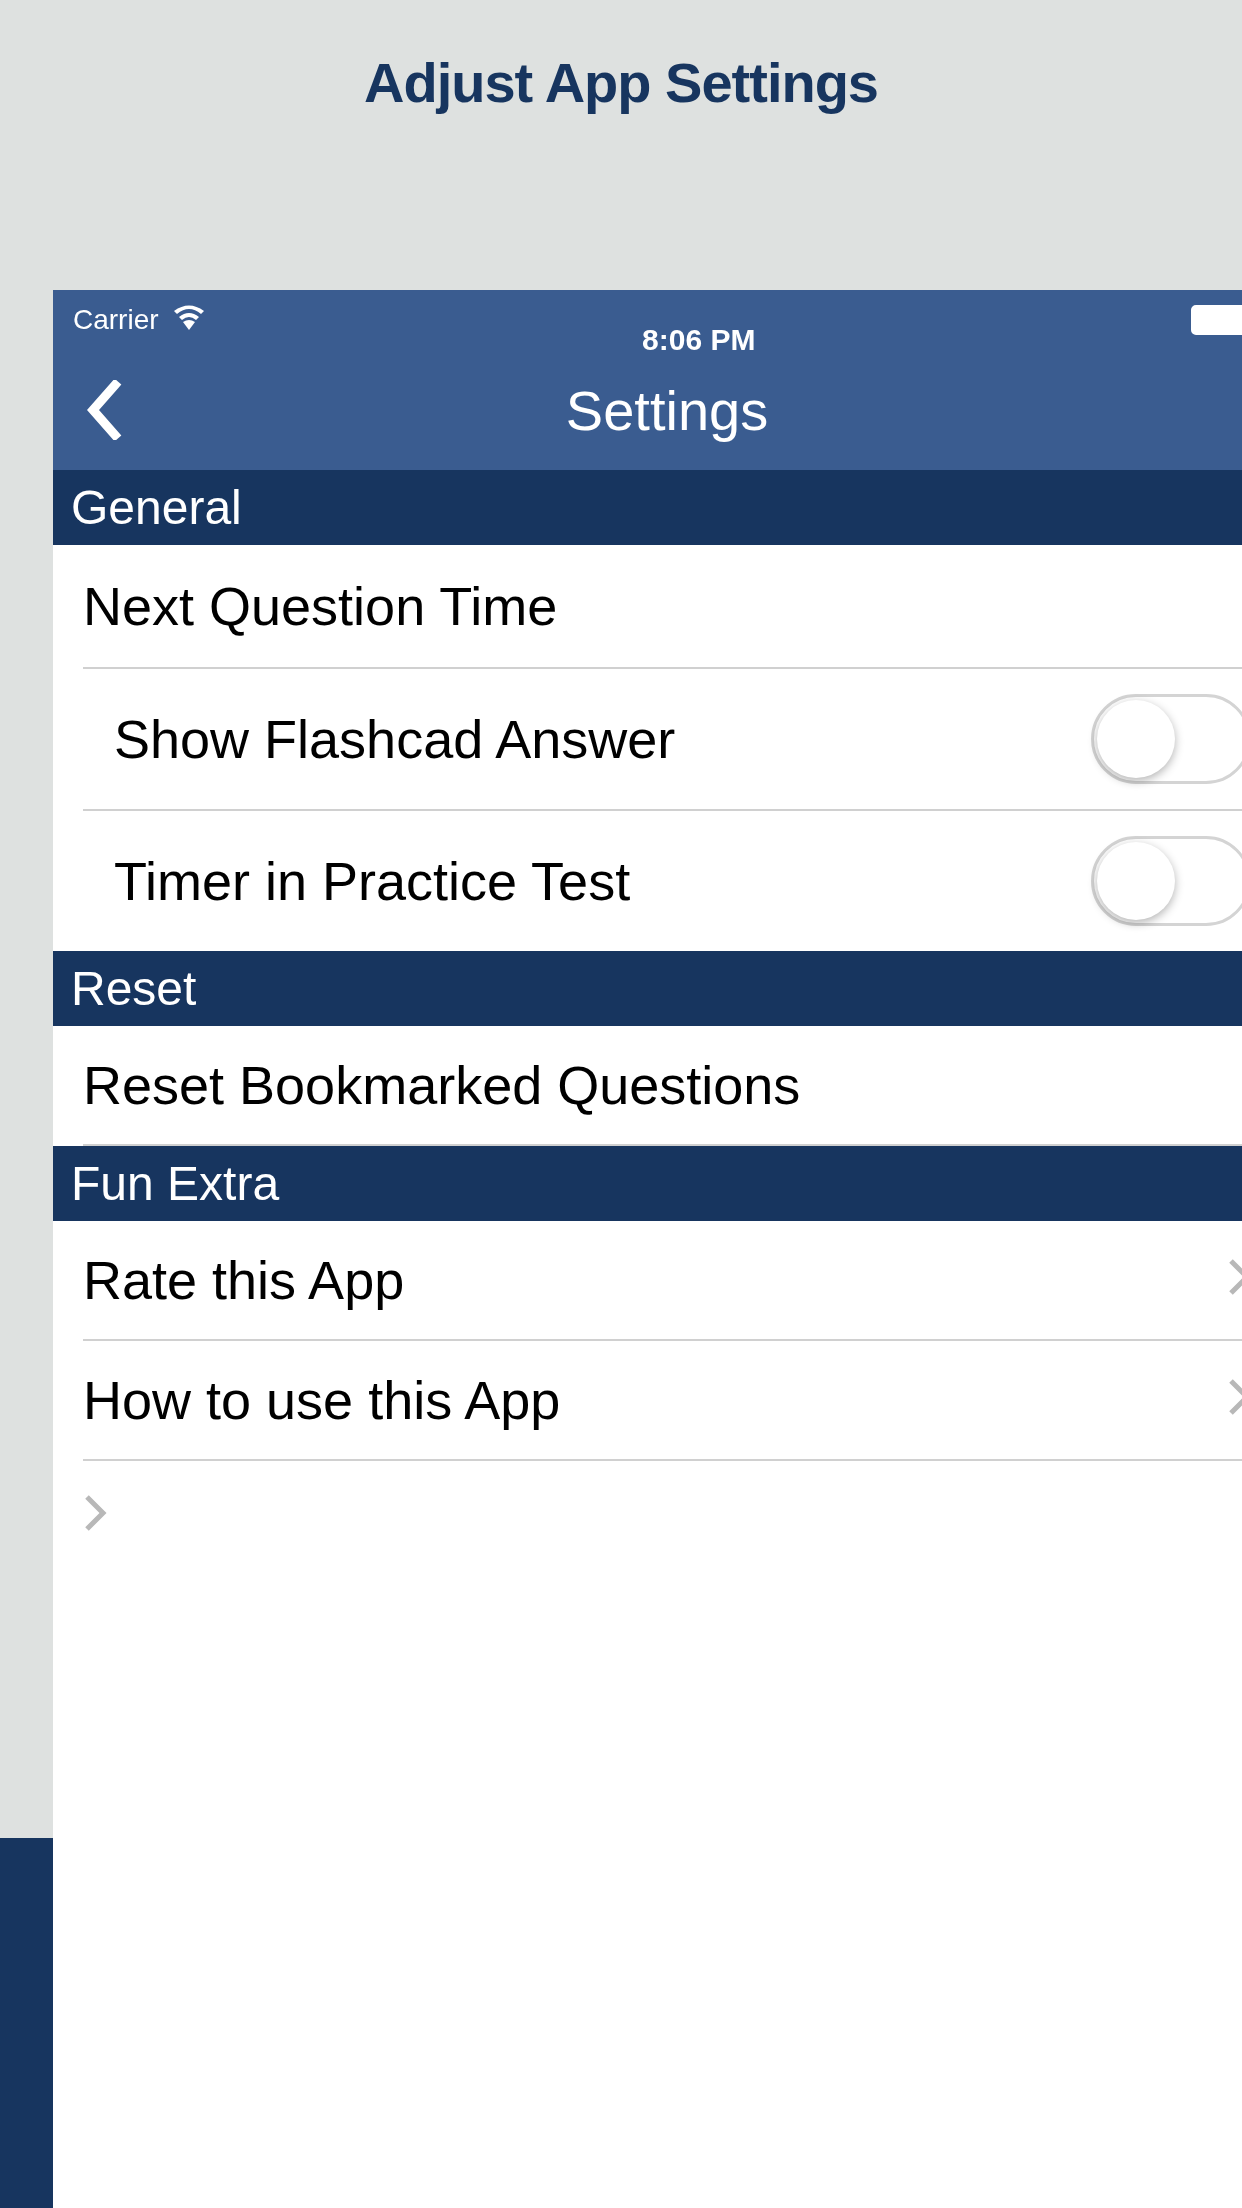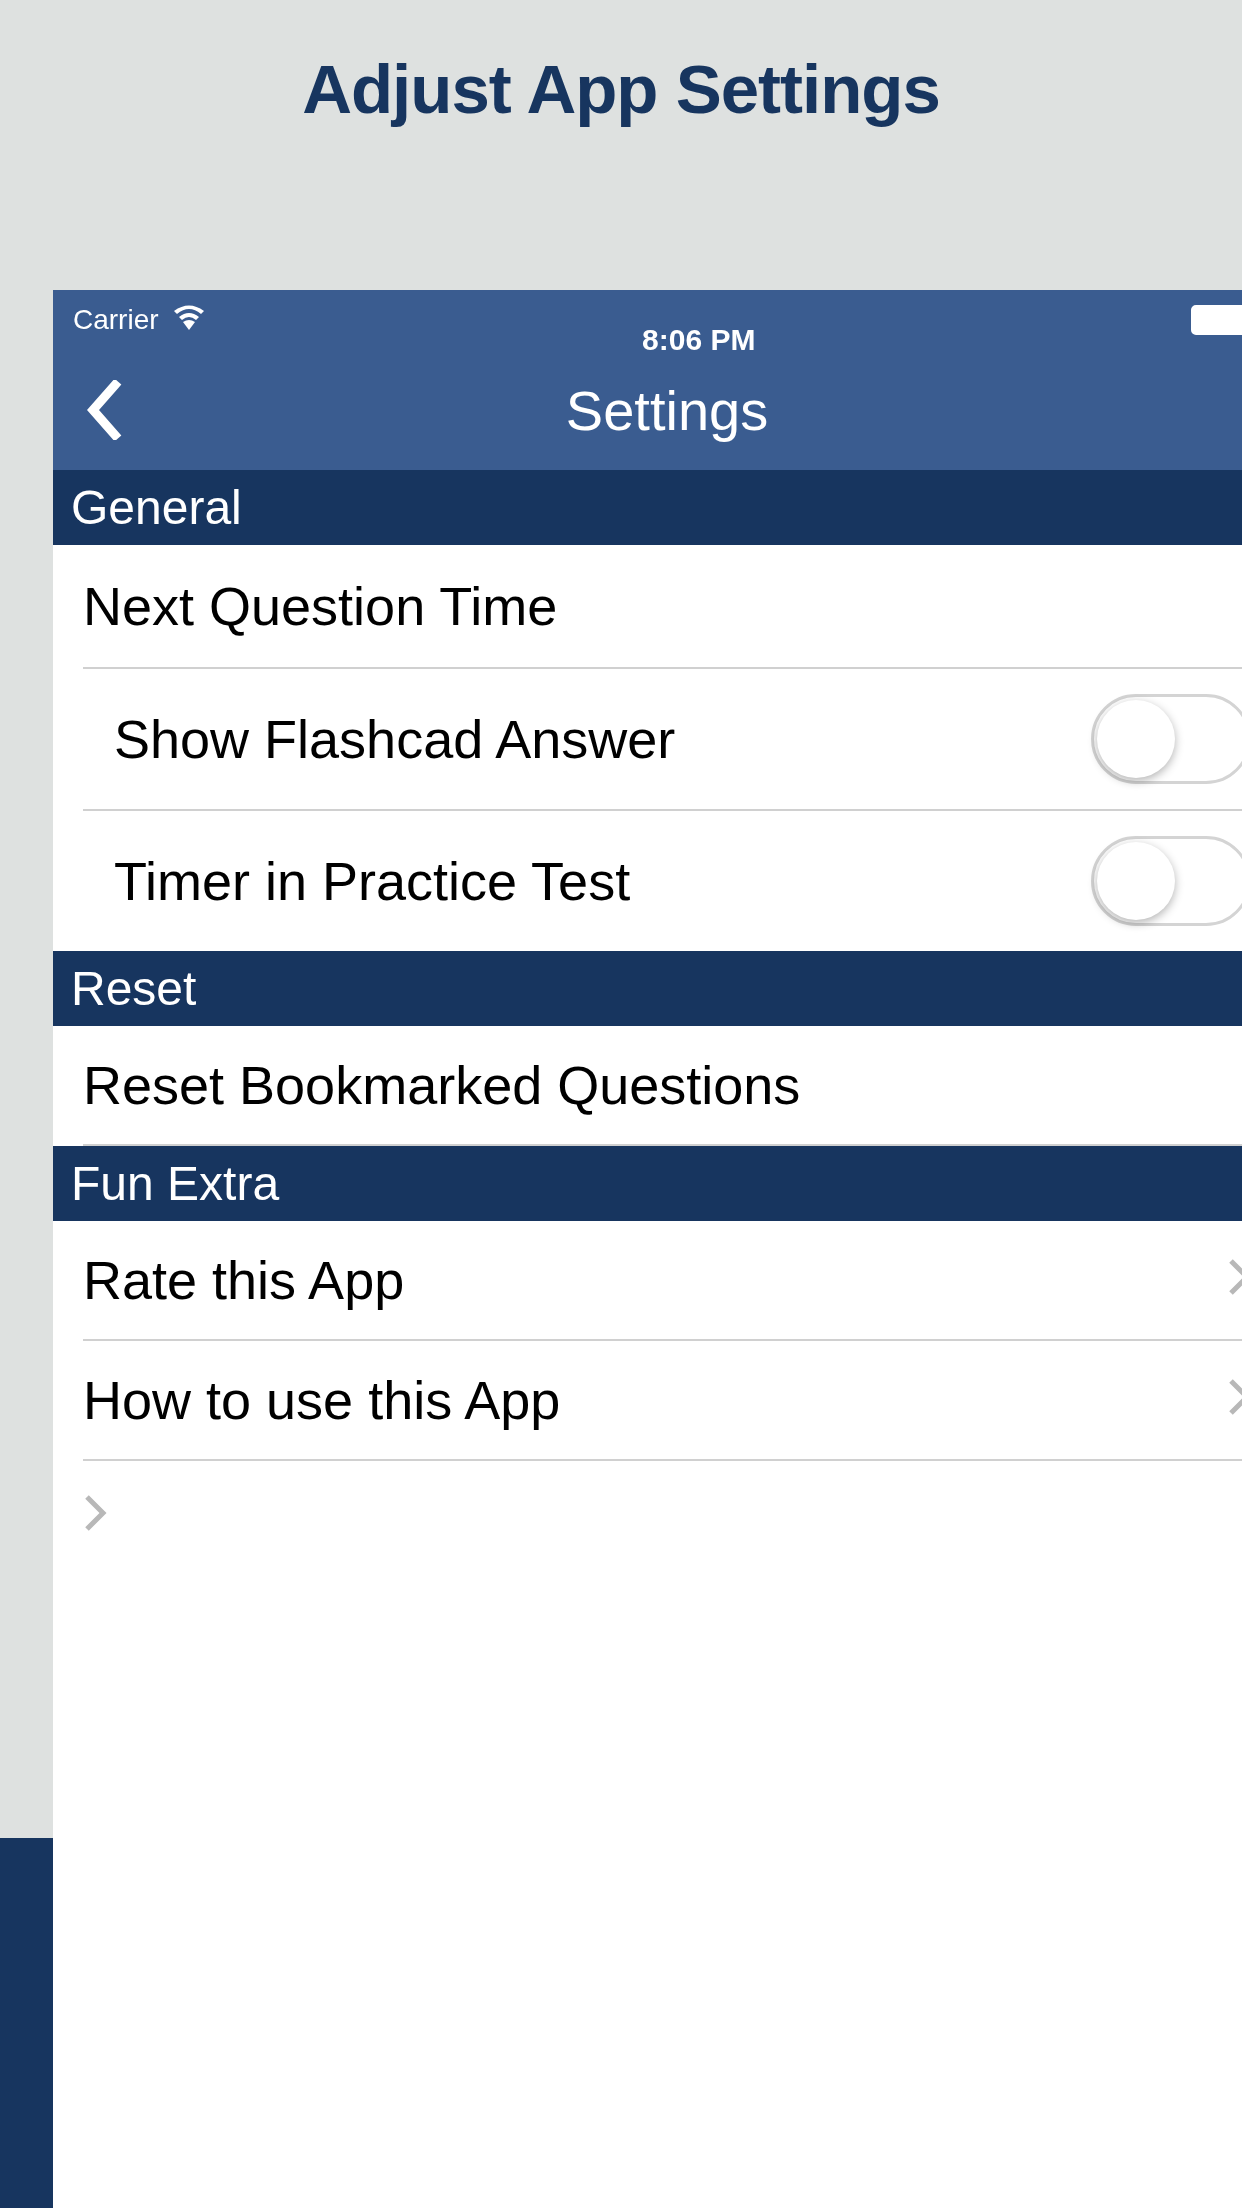--- a/index.html
+++ b/index.html
@@ -1,18 +1,18 @@
 <!DOCTYPE html>
 <html><head>
   <meta charset="utf-8">
   <style>
     * { margin: 0; padding: 0; box-sizing: border-box; font-family: -apple-system, Helvetica, Arial, sans-serif; }
     body { width: 1242px; height: 2208px; background: #dee1e0; position: relative; overflow: hidden; }
     
-    .promo-title { text-align: center; color: #17355f; font-size: 69px; font-weight: 700; padding: 50px 0 60px; letter-spacing: -1px; }
+    .promo-title { text-align: center; color: #17355f; font-size: 56px; font-weight: 700; padding: 50px 0 60px; letter-spacing: -1px; }
     
     .phone-frame { position: absolute; left: 53px; top: 290px; width: 1228px; height: 1918px; background: #3a5c90; overflow: hidden; }
     
     .status-bar { height: 60px; display: flex; align-items: center; justify-content: space-between; padding: 0 20px; color: #fff; font-size: 28px; }
     .status-left { display: flex; align-items: center; gap: 12px; }
     .status-time { font-weight: 600; font-size: 30px; margin-top: 40px; }
     .battery { width: 70px; height: 30px; border: 3px solid #fff; border-radius: 5px; position: relative; background: #fff; }
     .battery::after { content: ''; position: absolute; right: -8px; top: 8px; width: 5px; height: 10px; background: #fff; border-radius: 0 3px 3px 0; }
     
     .nav-bar { height: 120px; display: flex; align-items: center; position: relative; }

